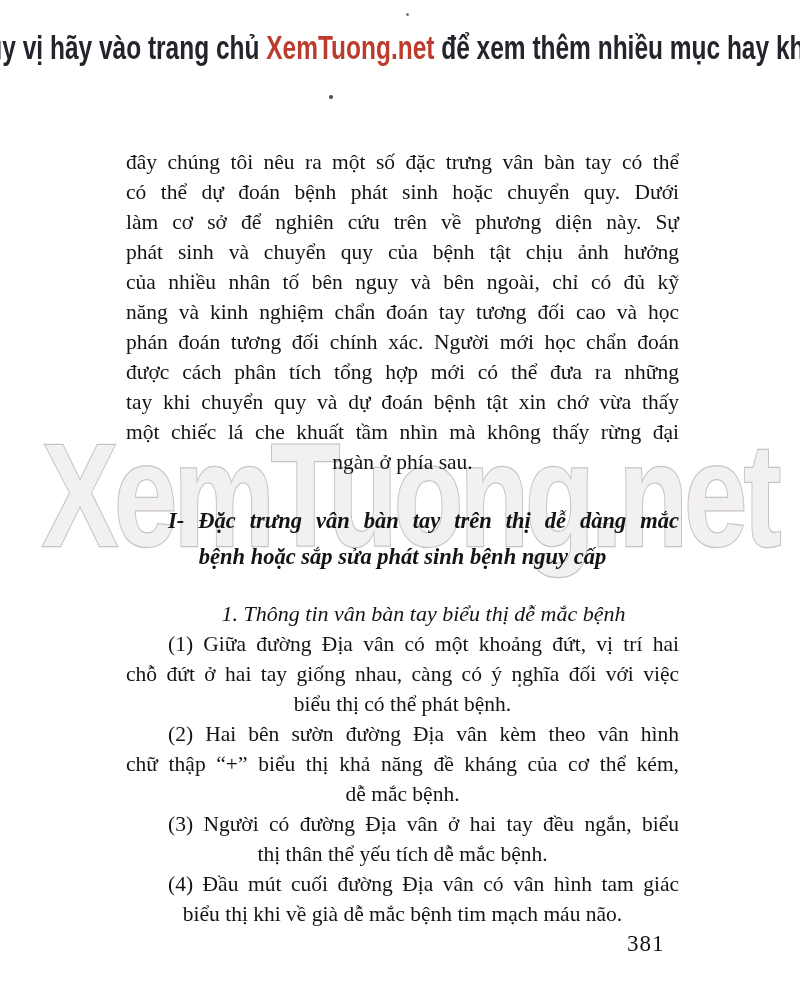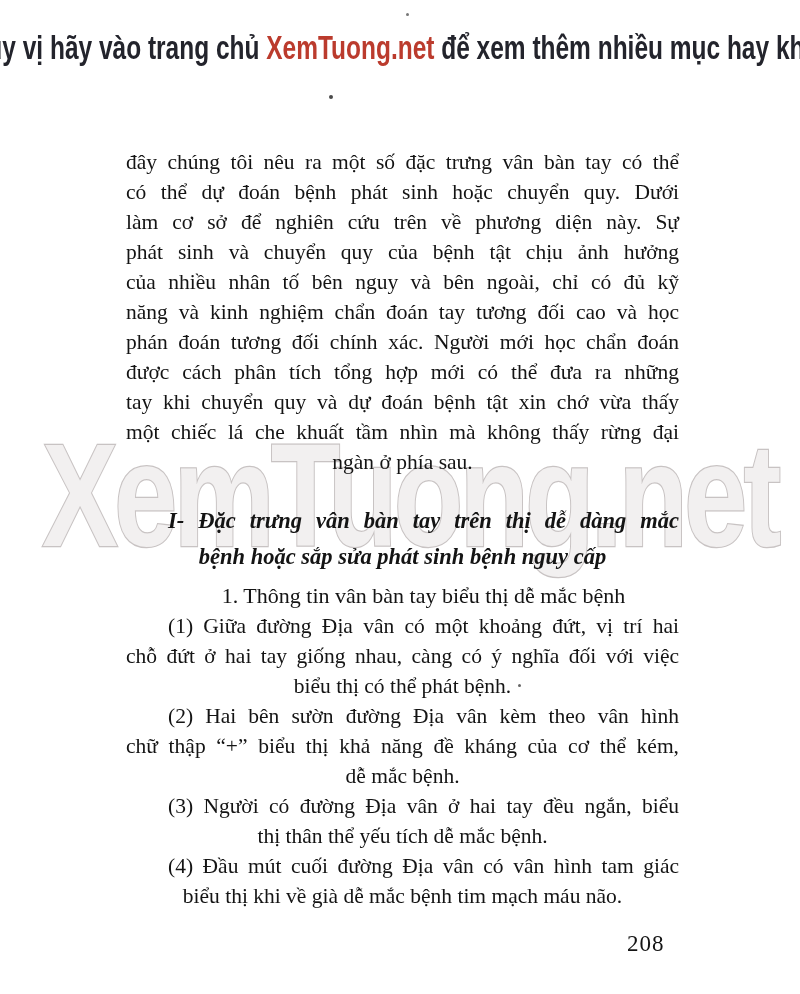--- a/index.html
+++ b/index.html
@@ -38,22 +38,22 @@
   }
   .jl{text-align:justify;text-align-last:justify;}
   .ll{text-align:center;}
   .ind{text-indent:42px;}
   .heading{
     margin-top:26px;
     font-weight:bold;font-style:italic;
     font-size:22.5px;line-height:36px;
   }
   .subheading{
-    margin-top:6px;
-    font-size:22px;line-height:30px;
+    margin-top:24px;
+    font-style:italic;font-size:22px;line-height:30px;
   }
   
   .page-number{
     position:absolute;left:627px;top:931px;z-index:1;
     font-size:23px;color:#141414;letter-spacing:1px;
   }
   
   .dot{position:absolute;border-radius:50%;z-index:1;}
   .dot1{left:406px;top:13px;width:3px;height:3px;background:#777;}
   .dot2{left:329px;top:95px;width:4px;height:4px;background:#4a4a4a;}
@@ -114,13 +114,13 @@
     <div class="ll">thị thân thể yếu tích dễ mắc bệnh.</div>
   </div>
 
   <div>
     <div class="jl ind">(4) Đầu mút cuối đường Địa vân có vân hình tam giác</div>
     <div class="ll">biểu thị khi về già dễ mắc bệnh tim mạch máu não.</div>
   </div>
 
 </div>
 
-<div class="page-number">208</div>
+<div class="page-number">381</div>
 
 </body></html>

